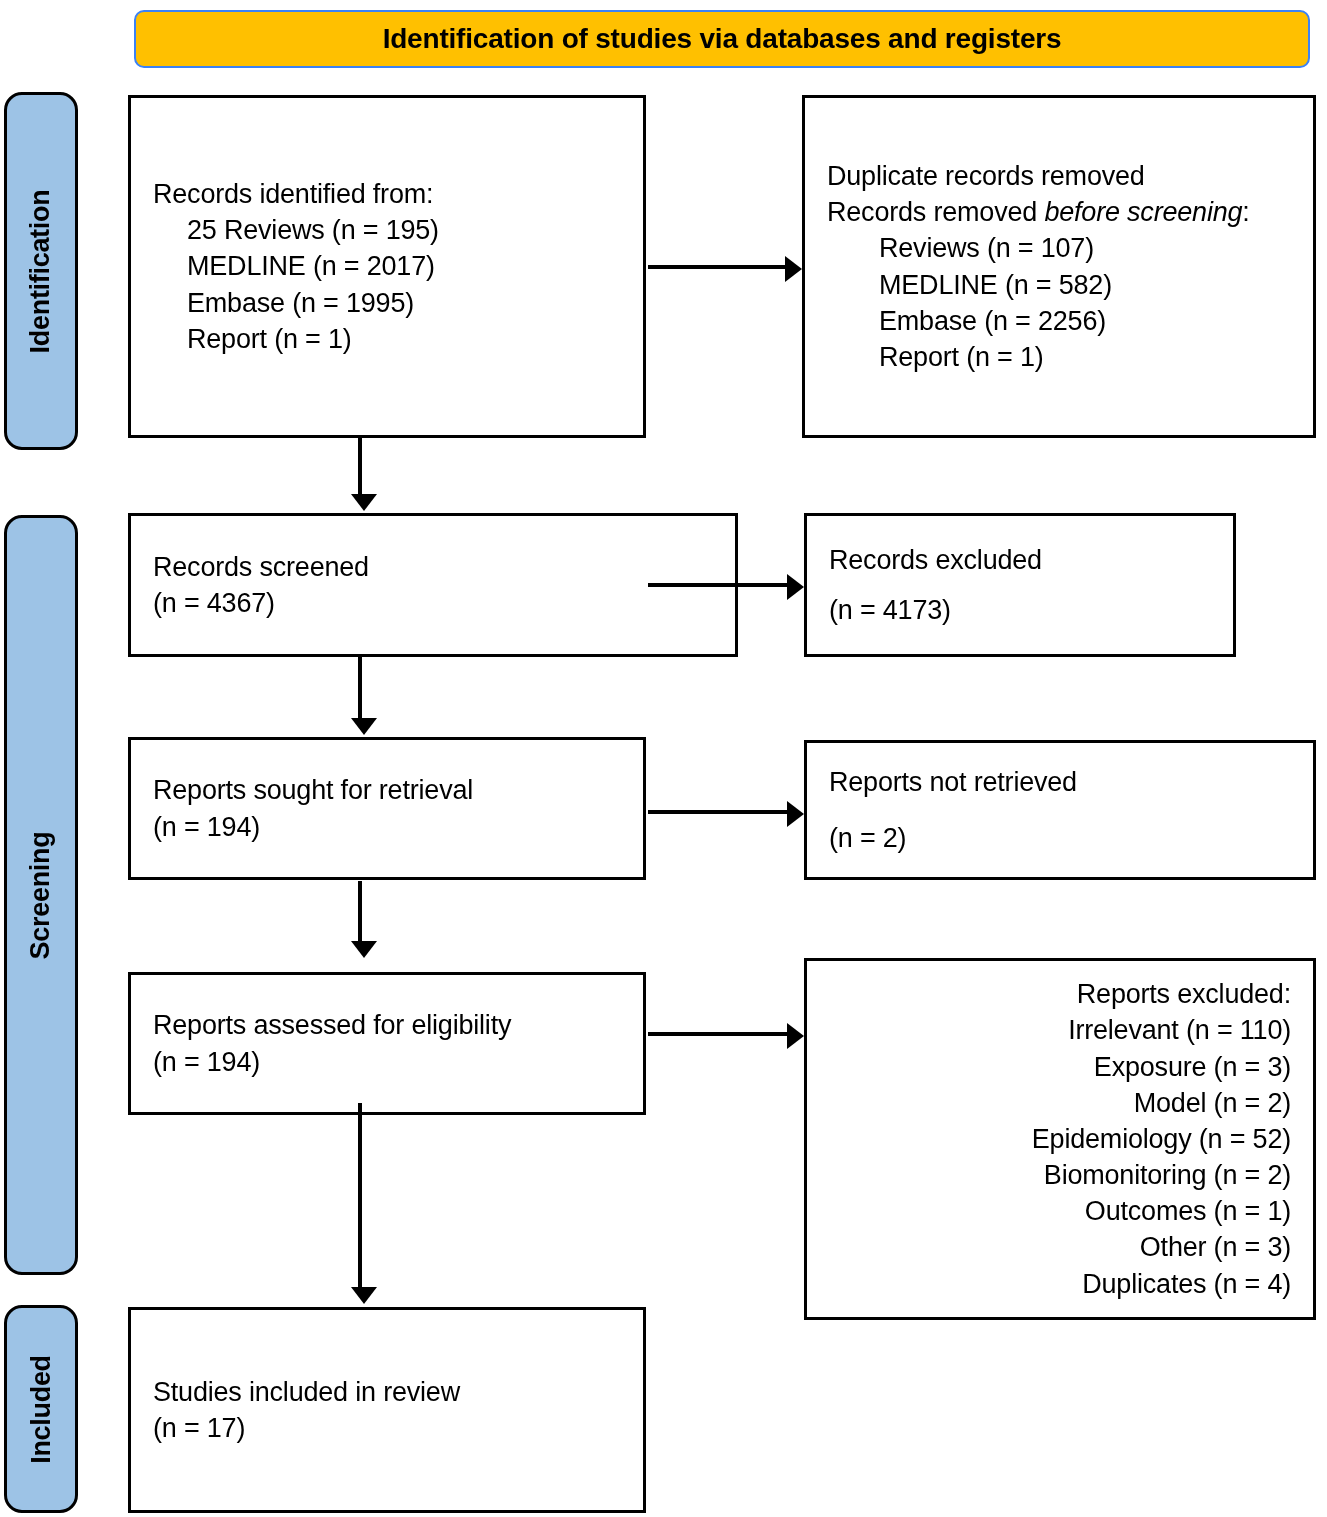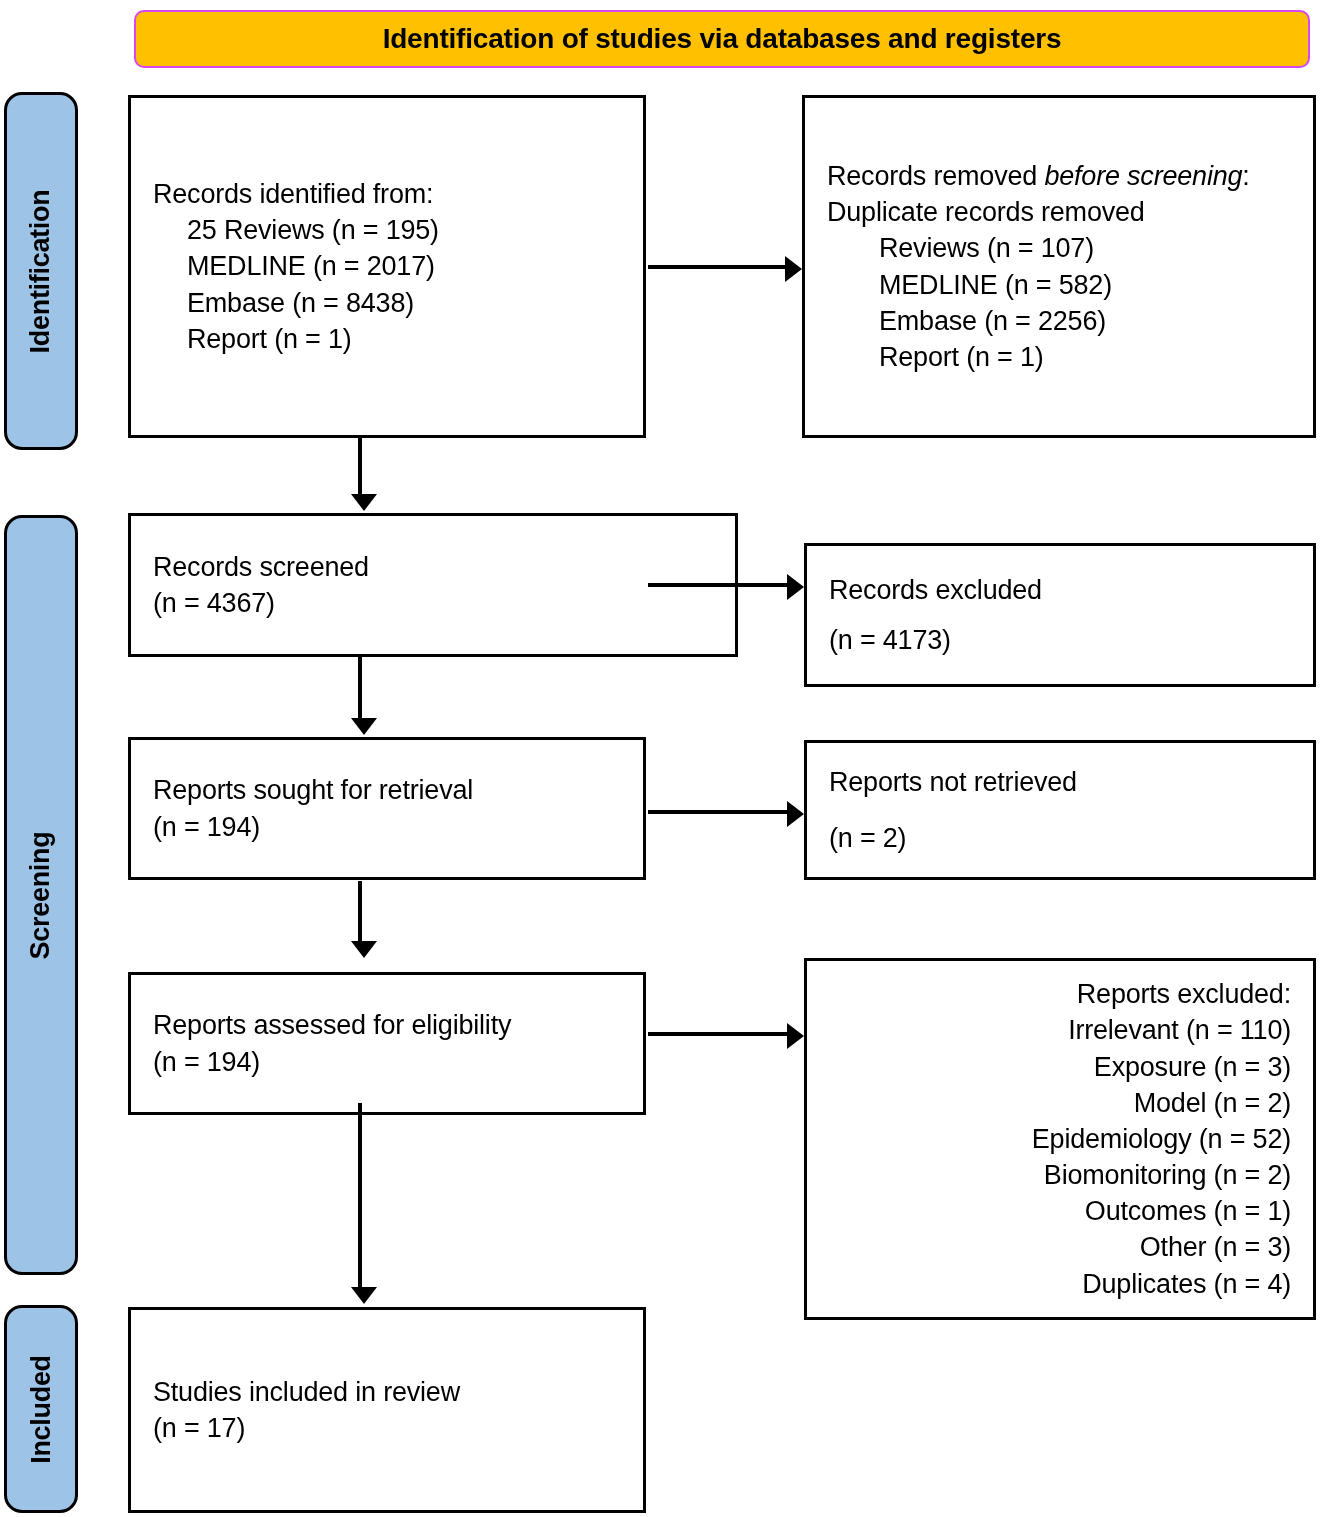--- a/index.html
+++ b/index.html
@@ -19,21 +19,21 @@
   }
 
   
   .banner {
     position: absolute;
     left: 134px;
     top: 10px;
     width: 1176px;
     height: 58px;
     background: #FFC000;
-    border: 2px solid #d946ef;
+    border: 2px solid #3b82f6;
     border-radius: 10px;
     display: flex;
     align-items: center;
     justify-content: center;
     box-sizing: border-box;
   }
   .banner-text {
     font-size: 28px;
     font-weight: bold;
     color: #000000;
@@ -136,42 +136,42 @@
     <div class="phase-label">Screening</div>
   </div>
   <div class="phase" style="top:1305px; height:208px;">
     <div class="phase-label">Included</div>
   </div>
 
   <div class="box" style="left:128px; top:95px; width:518px; height:343px;">
     <div class="box-line">Records identified from:</div>
     <div class="box-line indent-1">25 Reviews (n = 195)</div>
     <div class="box-line indent-1">MEDLINE (n = 2017)</div>
-    <div class="box-line indent-1">Embase (n = 8438)</div>
+    <div class="box-line indent-1">Embase (n = 1995)</div>
     <div class="box-line indent-1">Report (n = 1)</div>
   </div>
 
   <div class="box" style="left:802px; top:95px; width:514px; height:343px;">
+    <div class="box-line">Duplicate records removed</div>
     <div class="box-line"><span>Records removed </span><span class="ital">before screening</span><span>:</span></div>
-    <div class="box-line">Duplicate records removed</div>
     <div class="box-line indent-2">Reviews (n = 107)</div>
     <div class="box-line indent-2">MEDLINE (n = 582)</div>
     <div class="box-line indent-2">Embase (n = 2256)</div>
     <div class="box-line indent-2">Report (n = 1)</div>
   </div>
 
   <div class="arrow-h" style="left:648px; top:265px; width:138px;"></div>
 
   <div class="arrow-v" style="left:358px; top:438px; height:58px;"></div>
 
   <div class="box" style="left:128px; top:513px; width:610px; height:144px;">
     <div class="box-line">Records screened</div>
     <div class="box-line">(n = 4367)</div>
   </div>
-  <div class="box" style="left:804px; top:543px; width:512px; height:144px;gap:13px;">
+  <div class="box" style="left:804px; top:513px; width:432px; height:144px;gap:13px;">
     <div class="box-line">Records excluded</div>
     <div class="box-line">(n = 4173)</div>
   </div>
   <div class="arrow-h" style="left:648px; top:583px; width:140px;"></div>
   <div class="arrow-v" style="left:358px; top:657px; height:63px;"></div>
 
   <div class="box" style="left:128px; top:737px; width:518px; height:143px;">
     <div class="box-line">Reports sought for retrieval</div>
     <div class="box-line">(n = 194)</div>
   </div>

